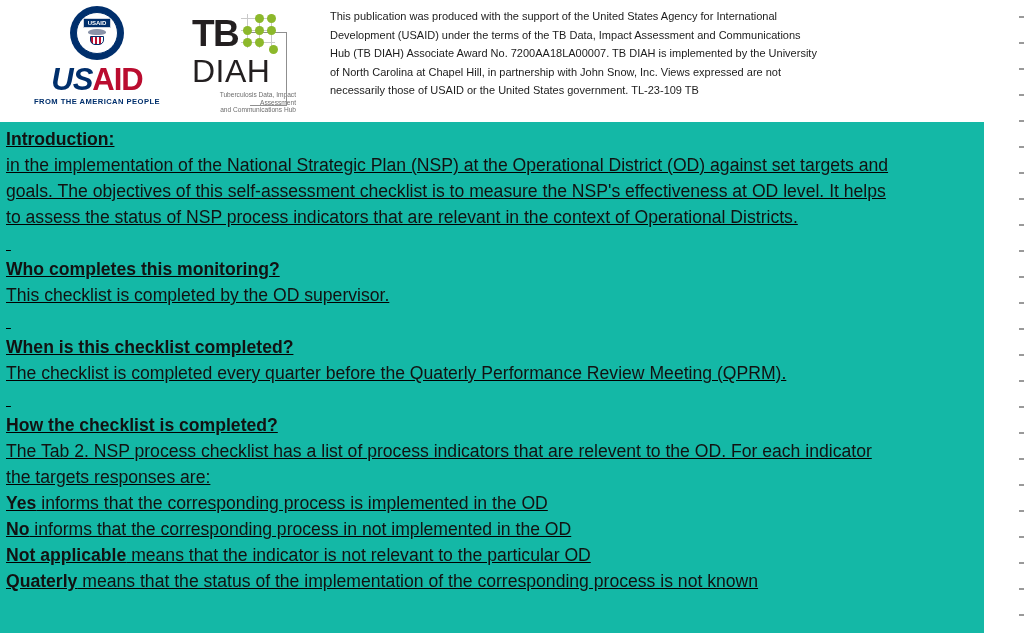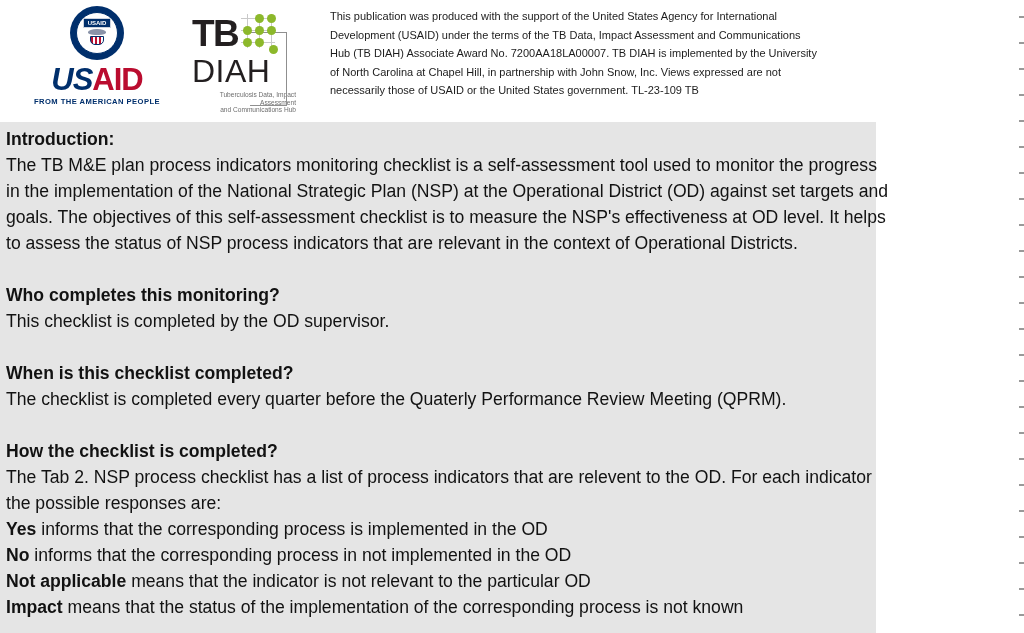--- a/index.html
+++ b/index.html
@@ -44,21 +44,21 @@
         border-top:1px solid #8f8f8f;border-right:1px solid #8f8f8f;border-bottom:1px solid #8f8f8f;}
   .diah-text{font-size:32px;font-weight:400;color:#231f20;line-height:31px;letter-spacing:0.5px;margin-top:0;}
   .tb-caption{font-size:6.6px;color:#6e6e6e;text-align:right;white-space:pre-line;
         margin-top:4px;line-height:7.6px;width:104px;}
 
   
   .pub-text{position:absolute;left:330px;top:7px;width:668px;
         font-size:11px;line-height:18.6px;color:#1c1c1c;white-space:pre-line;}
 
   
-  .green{position:absolute;left:0;top:122px;width:876px;height:511px;background:#e5e5e5;}
+  .green{position:absolute;left:0;top:122px;width:984px;height:511px;background:#14b8a6;text-decoration:underline;}
   .content{padding:4px 0 0 6px;font-size:17.6px;line-height:26px;color:#121212;}
   .line{white-space:nowrap;height:26px;overflow:visible;}
   .line .b{font-weight:bold;}
 
   
   .tick{position:absolute;right:0;width:5px;height:2px;background:rgba(70,70,70,0.55);}
 </style>
 </head>
 <body>
 
@@ -105,38 +105,37 @@
   <div class="pub-text">This publication was produced with the support of the United States Agency for International
 Development (USAID) under the terms of the TB Data, Impact Assessment and Communications
 Hub (TB DIAH) Associate Award No. 7200AA18LA00007. TB DIAH is implemented by the University
 of North Carolina at Chapel Hill, in partnership with John Snow, Inc. Views expressed are not
 necessarily those of USAID or the United States government. TL-23-109 TB</div>
 </div>
 
 <div class="green">
   <div class="content">
       <div class="line"><span class="b">Introduction:</span></div>
-      <div class="line"><span>The TB M&amp;E plan process indicators monitoring checklist is a self-assessment tool used to monitor the progress</span></div>
       <div class="line"><span>in the implementation of the National Strategic Plan (NSP) at the Operational District (OD) against set targets and</span></div>
       <div class="line"><span>goals. The objectives of this self-assessment checklist is to measure the NSP's effectiveness at OD level. It helps</span></div>
       <div class="line"><span>to assess the status of NSP process indicators that are relevant in the context of Operational Districts.</span></div>
       <div class="line">&nbsp;</div>
       <div class="line"><span class="b">Who completes this monitoring?</span></div>
       <div class="line"><span>This checklist is completed by the OD supervisor.</span></div>
       <div class="line">&nbsp;</div>
       <div class="line"><span class="b">When is this checklist completed?</span></div>
       <div class="line"><span>The checklist is completed every quarter before the Quaterly Performance Review Meeting (QPRM).</span></div>
       <div class="line">&nbsp;</div>
       <div class="line"><span class="b">How the checklist is completed?</span></div>
       <div class="line"><span>The Tab 2. NSP process checklist has a list of process indicators that are relevent to the OD. For each indicator</span></div>
-      <div class="line"><span>the possible responses are:</span></div>
+      <div class="line"><span>the targets responses are:</span></div>
       <div class="line"><span class="b">Yes</span><span> informs that the corresponding process is implemented in the OD</span></div>
       <div class="line"><span class="b">No</span><span> informs that the corresponding process in not implemented in the OD</span></div>
       <div class="line"><span class="b">Not applicable</span><span> means that the indicator is not relevant to the particular OD</span></div>
-      <div class="line"><span class="b">Impact</span><span> means that the status of the implementation of the corresponding process is not known</span></div>
+      <div class="line"><span class="b">Quaterly</span><span> means that the status of the implementation of the corresponding process is not known</span></div>
     </div>
 </div>
 
 <div class="tick" style="top: 16px;"></div>
 <div class="tick" style="top: 42px;"></div>
 <div class="tick" style="top: 68px;"></div>
 <div class="tick" style="top: 94px;"></div>
 <div class="tick" style="top: 120px;"></div>
 <div class="tick" style="top: 146px;"></div>
 <div class="tick" style="top: 172px;"></div>

